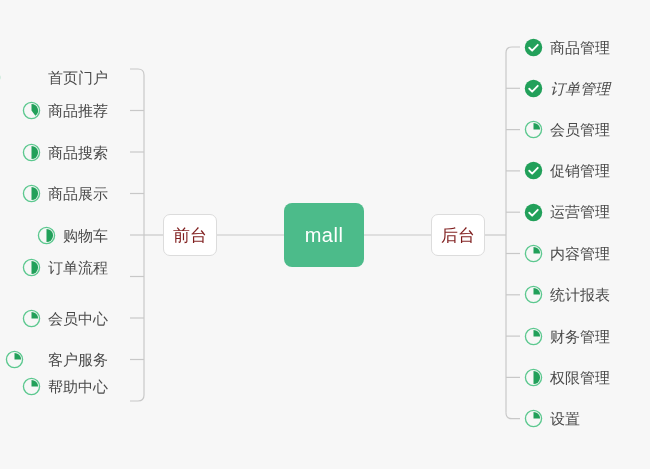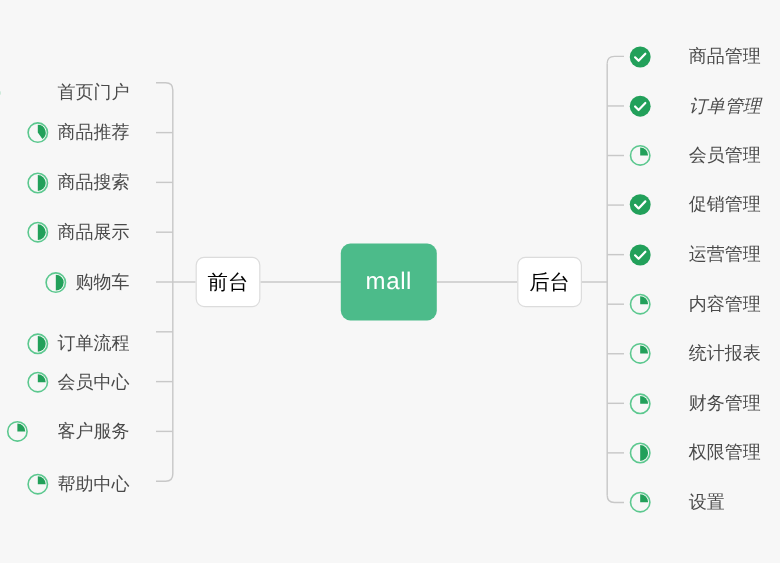--- a/index.html
+++ b/index.html
@@ -29,21 +29,21 @@
   }
 
   
   .branch-node{
     position:absolute;
     width:54px;height:42px;
     background:#ffffff;
     border:1px solid #dcdcdc;
     border-radius:7px;
     display:flex;align-items:center;justify-content:center;
-    color:#000000;
+    color:#7f1d1d;
     font-size:17px;
     z-index:5;
     box-sizing:border-box;
   }
   #branch-front{left:163px;top:214px;}
   #branch-back {left:431px;top:214px;}
 
   
   .leaf{
     position:absolute;
@@ -54,21 +54,20 @@
   }
   .leaf-left{
     right:542px;           
     flex-direction:row;
     justify-content:flex-end;
   }
   .leaf-right{
     left:524px;
     flex-direction:row;
     justify-content:flex-start;
-    gap:24px;
   }
   .leaf-label{
     color:#4a4a4a;
     font-size:15px;
     white-space:nowrap;
     line-height:1;
   }
   .leaf-left .leaf-label{margin-left:7px;}
   .leaf-right .leaf-label{margin-left:7px;}
 
@@ -152,42 +151,42 @@
         </svg>
         <span class="leaf-label">商品展示</span>
       </div>
       <div class="leaf leaf-left" style="top: 223px;">
         <svg viewBox="0 0 24 24" class="status-icon">
           <circle cx="12" cy="12" r="10.2" fill="none" stroke="#5cc88f" stroke-width="1.7"></circle>
           <path d="M 12 12 L 12 3.6999999999999993 A 8.3 8.3 0 0 1 12 20.3 Z" fill="#22a05a"></path>
         </svg>
         <span class="leaf-label">购物车</span>
       </div>
-      <div class="leaf leaf-left" style="top: 274px;">
+      <div class="leaf leaf-left" style="top: 255px;">
         <svg viewBox="0 0 24 24" class="status-icon">
           <circle cx="12" cy="12" r="10.2" fill="none" stroke="#5cc88f" stroke-width="1.7"></circle>
           <path d="M 12 12 L 12 3.6999999999999993 A 8.3 8.3 0 0 1 12 20.3 Z" fill="#22a05a"></path>
         </svg>
         <span class="leaf-label">订单流程</span>
       </div>
       <div class="leaf leaf-left" style="top: 306px;">
         <svg viewBox="0 0 24 24" class="status-icon">
           <circle cx="12" cy="12" r="10.2" fill="none" stroke="#5cc88f" stroke-width="1.7"></circle>
           <path d="M 12 12 L 12 3.6999999999999993 A 8.3 8.3 0 0 1 20.3 12 Z" fill="#22a05a"></path>
         </svg>
         <span class="leaf-label">会员中心</span>
       </div>
       <div class="leaf leaf-left" style="top: 347.5px; gap: 17px;">
         <svg viewBox="0 0 24 24" class="status-icon">
           <circle cx="12" cy="12" r="10.2" fill="none" stroke="#5cc88f" stroke-width="1.7"></circle>
           <path d="M 12 12 L 12 3.6999999999999993 A 8.3 8.3 0 0 1 20.3 12 Z" fill="#22a05a"></path>
         </svg>
         <span class="leaf-label">客户服务</span>
       </div>
-      <div class="leaf leaf-left" style="top: 391px;">
+      <div class="leaf leaf-left" style="top: 374px;">
         <svg viewBox="0 0 24 24" class="status-icon">
           <circle cx="12" cy="12" r="10.2" fill="none" stroke="#5cc88f" stroke-width="1.7"></circle>
           <path d="M 12 12 L 12 3.6999999999999993 A 8.3 8.3 0 0 1 20.3 12 Z" fill="#22a05a"></path>
         </svg>
         <span class="leaf-label">帮助中心</span>
       </div>
     </div>
   <div id="back-leaves">
       <div class="leaf leaf-right" style="top: 35px;">
         <svg viewBox="0 0 24 24" class="status-icon">
@@ -210,21 +209,21 @@
         </svg>
         <span class="leaf-label">会员管理</span>
       </div>
       <div class="leaf leaf-right" style="top: 158.9px;">
         <svg viewBox="0 0 24 24" class="status-icon">
           <circle cx="12" cy="12" r="11" fill="#22a05a"></circle>
           <path d="M6.6 12.3 L10.3 16 L17.4 8.6" fill="none" stroke="#ffffff" stroke-width="2.3" stroke-linecap="round" stroke-linejoin="round"></path>
         </svg>
         <span class="leaf-label">促销管理</span>
       </div>
-      <div class="leaf leaf-right" style="top: 200.2px;">
+      <div class="leaf leaf-right" style="top: 200.2px; font-family: Liberation Serif, serif;">
         <svg viewBox="0 0 24 24" class="status-icon">
           <circle cx="12" cy="12" r="11" fill="#22a05a"></circle>
           <path d="M6.6 12.3 L10.3 16 L17.4 8.6" fill="none" stroke="#ffffff" stroke-width="2.3" stroke-linecap="round" stroke-linejoin="round"></path>
         </svg>
         <span class="leaf-label">运营管理</span>
       </div>
       <div class="leaf leaf-right" style="top: 241.5px;">
         <svg viewBox="0 0 24 24" class="status-icon">
           <circle cx="12" cy="12" r="10.2" fill="none" stroke="#5cc88f" stroke-width="1.7"></circle>
           <path d="M 12 12 L 12 3.6999999999999993 A 8.3 8.3 0 0 1 20.3 12 Z" fill="#22a05a"></path>

